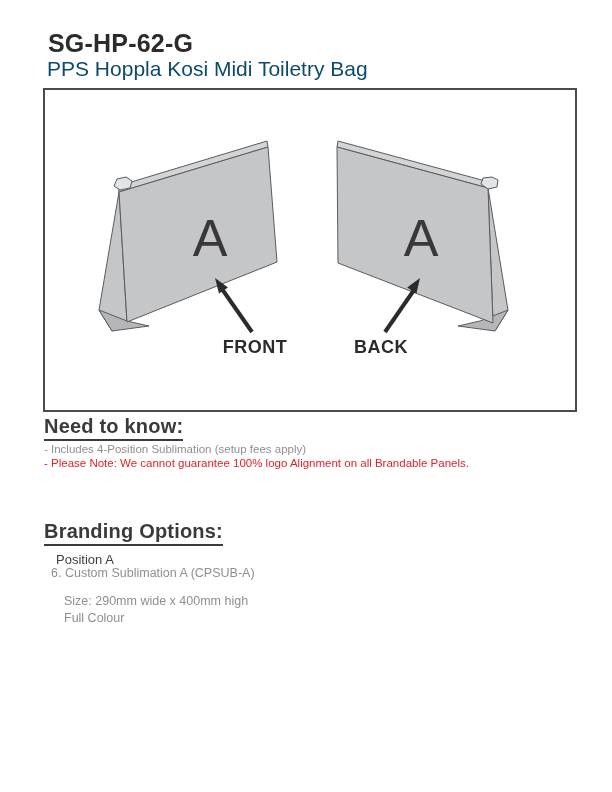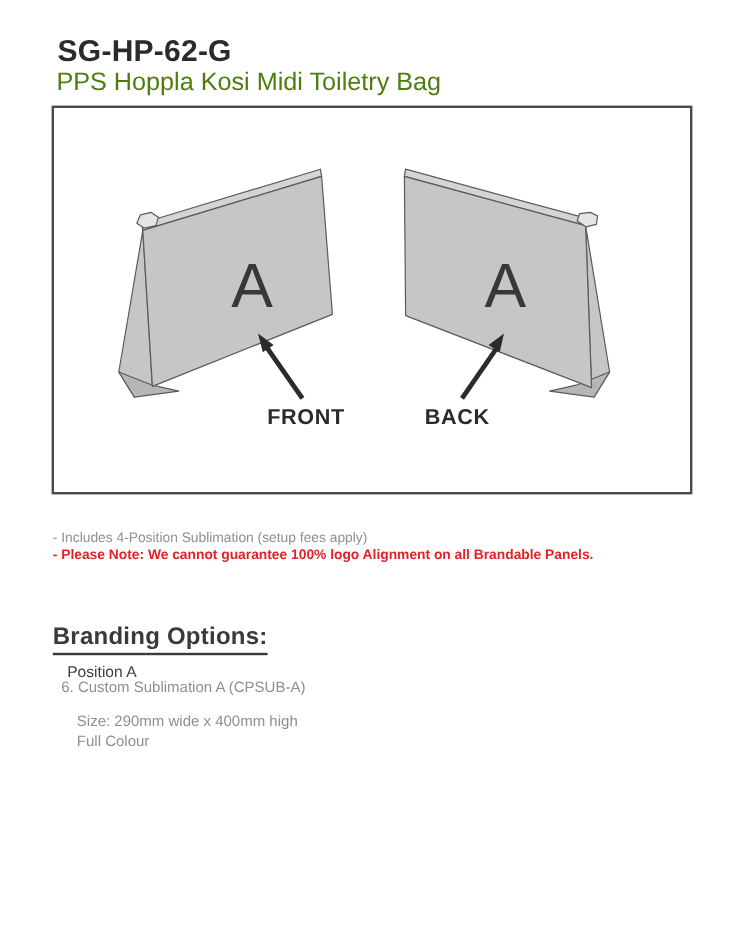--- a/index.html
+++ b/index.html
@@ -17,21 +17,21 @@
     font-size: 25px;
     font-weight: bold;
     color: #2b2b2b;
     letter-spacing: 0.2px;
   }
   .product-name {
     position: absolute;
     left: 47px; top: 57px;
     font-size: 21px;
     font-weight: normal;
-    color: #4d7c0f;
+    color: #0c4a6e;
   }
   .frame {
     position: absolute;
     left: 43px; top: 88px;
     width: 530px; height: 320px;
     border: 2px solid #4b4b4d;
     background: #ffffff;
   }
   .frame svg { display: block; }
 
@@ -135,24 +135,25 @@
       <g>
         <line class="arrow-line" x1="340" y1="242" x2="369" y2="200"></line>
         <polygon class="arrow-head" points="375,188 371.4,203.6 362.2,197.6"></polygon>
       </g>
 
       <text class="bag-label" x="210" y="263">FRONT</text>
       <text class="bag-label" x="336" y="263">BACK</text>
     </svg>
   </div>
 
+  <div class="section-heading need-heading">Need to know:</div>
 
   <p class="note-line note-1" style="color: rgb(143, 143, 143);">- Includes 4-Position Sublimation (setup fees apply)</p>
 
-  <p class="note-line note-2" style="color: rgb(227, 34, 38); font-weight: bold;">- Please Note: We cannot guarantee 100% logo Alignment on all Brandable Panels.</p>
+  <p class="note-line note-2" style="color: rgb(227, 34, 38);">- Please Note: We cannot guarantee 100% logo Alignment on all Brandable Panels.</p>
 
   <div class="section-heading branding-heading">Branding Options:</div>
 
   <p class="position-heading">Position A</p>
 
   <p class="branding-line b-line-0" style="color: rgb(143, 143, 143);">6. Custom Sublimation A (CPSUB-A)</p>
 
   <p class="branding-line b-line-1" style="color: rgb(143, 143, 143); margin-top: 31px;">Full Colour</p>
 
   <p class="branding-line b-line-2" style="color: rgb(143, 143, 143);">Size: 290mm wide x 400mm high</p>

